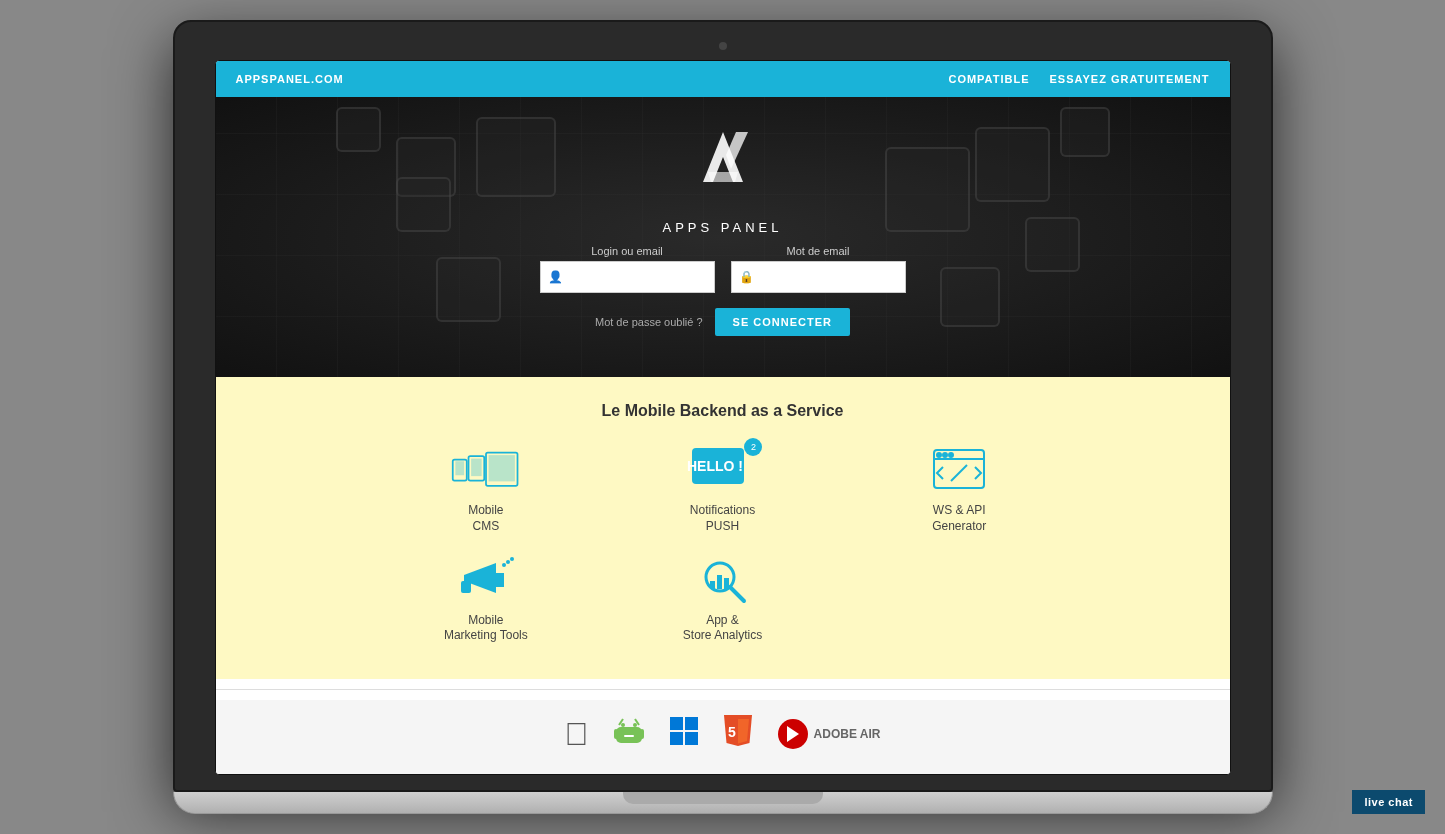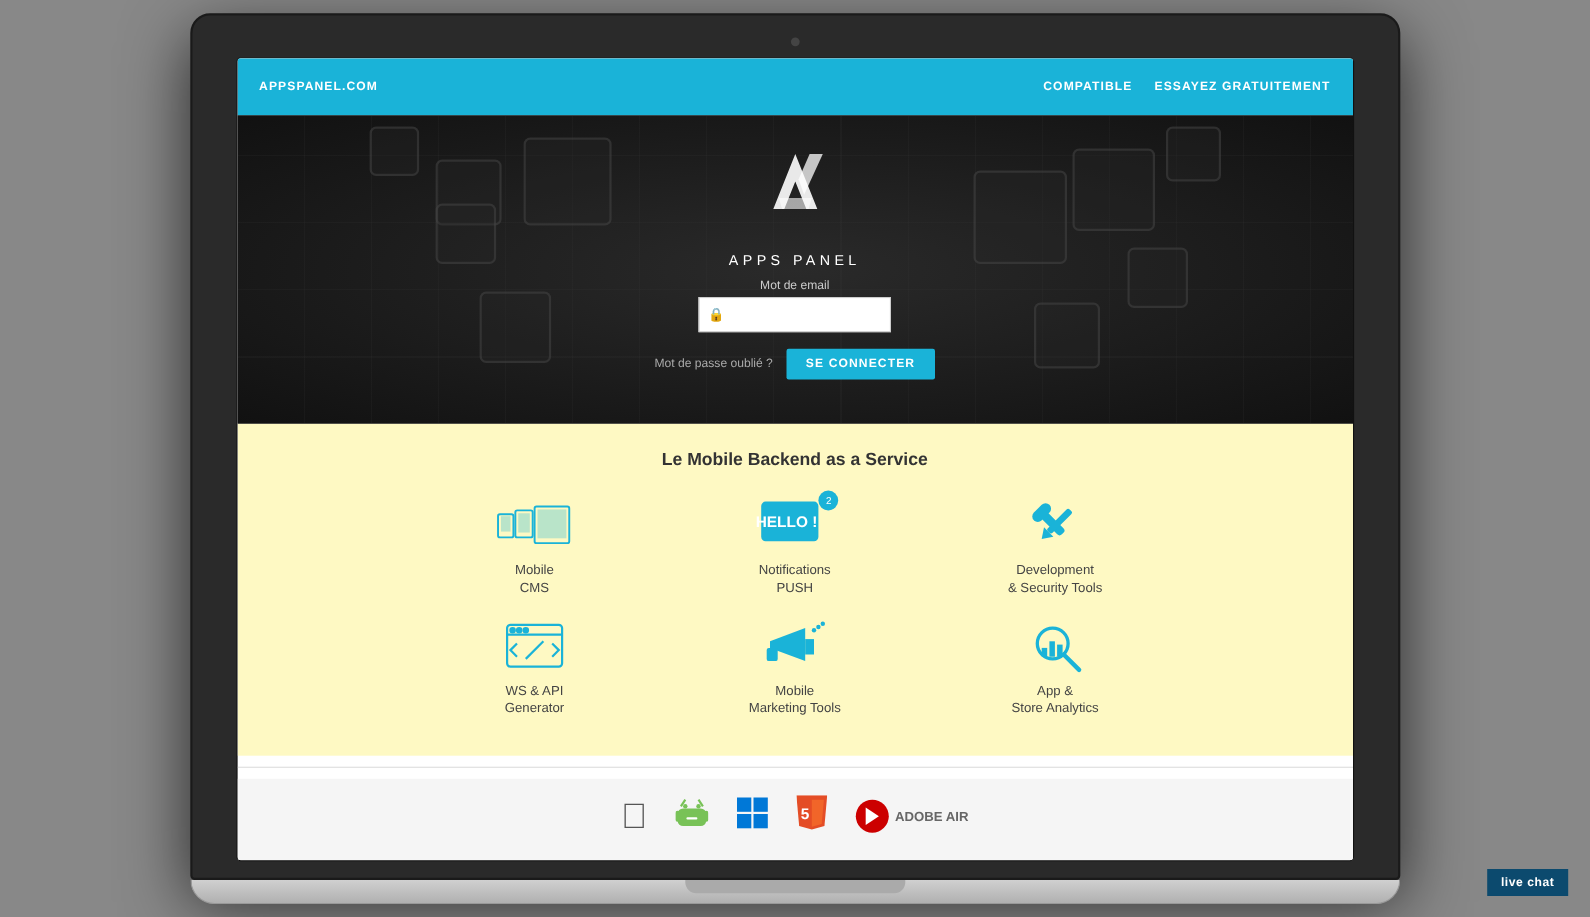--- a/index.html
+++ b/index.html
@@ -53,21 +53,21 @@
       border-radius: 0 0 10px 10px;
     }
 
     
     .top-nav {
       background: #1ab3d8;
       display: flex;
       justify-content: space-between;
       align-items: center;
       padding: 0 20px;
-      height: 52px;
+      height: 36px;
     }
     .top-nav-brand {
       color: white;
       font-size: 11px;
       font-weight: bold;
       letter-spacing: 1px;
     }
     .top-nav-links {
       display: flex;
       gap: 20px;
@@ -335,20 +335,27 @@
             <polygon points="30,45 60,45 57,55 33,55" fill="white" opacity="0.6"></polygon>
 
             <polygon points="58,5 48,28 53,42 70,5" fill="white" opacity="0.75"></polygon>
           </svg>
           <div class="logo-text">APPS PANEL</div>
         </div>
 
         <div class="login-form">
           <div class="form-row">
             <div class="form-group">
+              <label class="form-label">Login ou email</label>
+              <div class="form-input-wrapper">
+                <span class="input-icon">👤</span>
+                <input type="text" class="form-input" style="">
+              </div>
+            </div>
+            <div class="form-group">
               <label class="form-label">Mot de email</label>
               <div class="form-input-wrapper">
                 <span class="input-icon">🔒</span>
                 <input type="password" class="form-input" style="">
               </div>
             </div>
           </div>
           <div class="form-actions">
             <span class="forgot-link">Mot de passe oublié ?</span>
             <button class="login-btn">SE CONNECTER</button>
@@ -383,37 +390,20 @@
                 <svg width="70" height="50" viewBox="0 0 70 50" fill="#1ab3d8">
                   <rect x="5" y="5" width="52" height="36" rx="4" fill="#1ab3d8"></rect>
                   <text x="28" y="28" font-size="14" font-weight="bold" fill="white" text-anchor="middle">HELLO !</text>
                 </svg>
                 <div class="notif-badge" style="top:-5px;right:-5px;">2</div>
               </div>
             </div>
             <span class="feature-label">Notifications<br>PUSH</span>
           </div>
 
-          <div class="feature-item">
-            <div class="feature-icon">
-              <svg width="60" height="50" viewBox="0 0 60 50" fill="#1ab3d8">
-
-                <g transform="rotate(-45,30,25)">
-                  <rect x="26" y="5" width="8" height="30" rx="3" fill="#1ab3d8"></rect>
-                  <rect x="20" y="3" width="20" height="10" rx="5" fill="#1ab3d8"></rect>
-                </g>
-
-                <g transform="rotate(45,30,25)">
-                  <rect x="27" y="5" width="6" height="28" rx="2" fill="#1ab3d8"></rect>
-                  <polygon points="24,33 36,33 30,42" fill="#1ab3d8"></polygon>
-                </g>
-              </svg>
-            </div>
-            <span class="feature-label">Development<br>&amp; Security Tools</span>
-          </div>
 
           <div class="feature-item">
             <div class="feature-icon">
               <svg width="60" height="50" viewBox="0 0 60 50" fill="none" stroke="#1ab3d8" stroke-width="2">
                 <rect x="5" y="5" width="50" height="38" rx="3" stroke="#1ab3d8" stroke-width="2"></rect>
                 <line x1="5" y1="14" x2="55" y2="14" stroke="#1ab3d8"></line>
                 <circle cx="10" cy="10" r="2" fill="#1ab3d8"></circle>
                 <circle cx="16" cy="10" r="2" fill="#1ab3d8"></circle>
                 <circle cx="22" cy="10" r="2" fill="#1ab3d8"></circle>
                 <polyline points="14,22 8,28 14,34" stroke="#1ab3d8" stroke-width="2" fill="none"></polyline>

